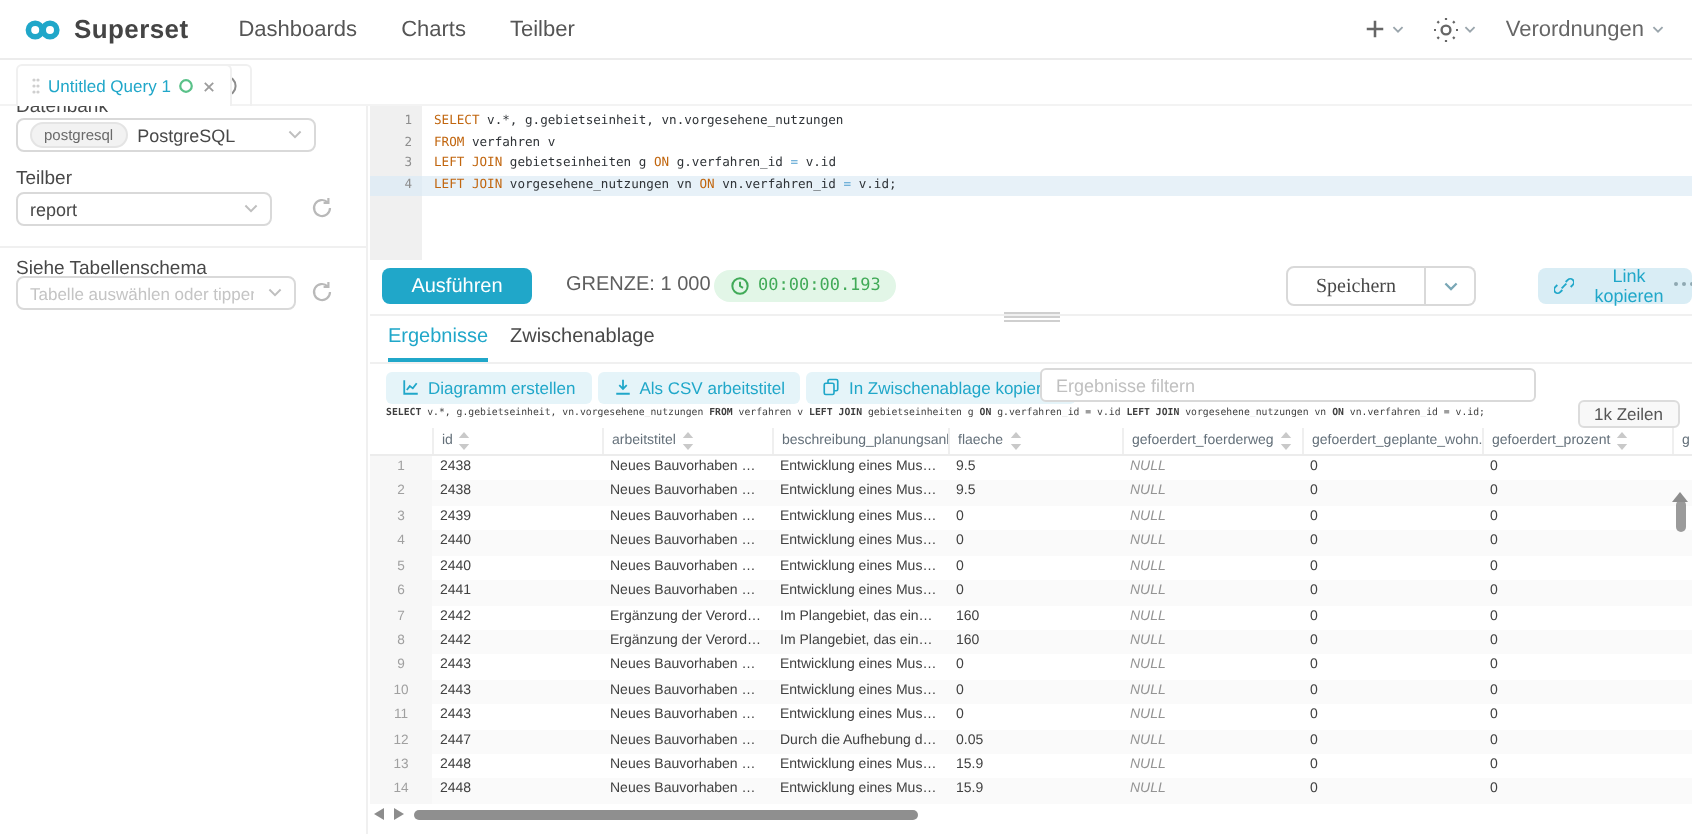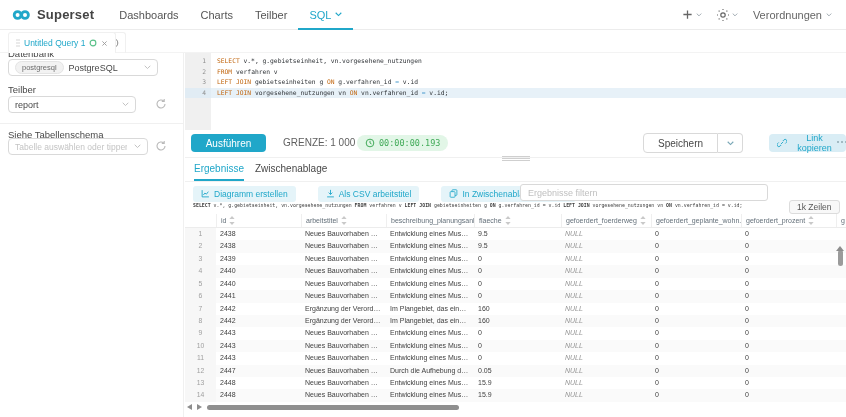--- a/index.html
+++ b/index.html
@@ -47,35 +47,35 @@
   .kw{color:#c1660f}
   .op{color:#4f9fcf}
 
   
   .run-toolbar{position:absolute;left:185px;top:130px;width:661px;height:27px;background:#fff}
   .run-btn{position:absolute;left:6px;top:4px;width:75px;height:18px;background:#20a7c9;color:#fff;border:none;border-radius:4px;font-size:10px;font-family:"Liberation Sans",sans-serif;cursor:pointer}
   .limit{position:absolute;left:98px;top:7px;font-size:10px;color:#5f5f5f;display:flex;align-items:center;gap:5px;cursor:pointer}
   .limit .caret{width:0;height:0;border-left:4px solid transparent;border-right:4px solid transparent;border-top:5px solid #5e7883}
   .timer{position:absolute;left:172px;top:5px;height:16px;background:#e2f6e7;border-radius:9px;display:flex;align-items:center;gap:4px;padding:0 8px;color:#41aa58;font-family:"DejaVu Sans Mono",monospace;font-size:8.5px}
   .save-group{position:absolute;left:458px;top:3px;height:20px;display:flex}
-  .save-main{height:20px;border:1px solid #d9d9d9;border-radius:4px 0 0 4px;background:#fff;font-size:10px;color:#484848;padding:0 14px;font-family:Liberation Sans, sans-serif;cursor:pointer}
+  .save-main{height:20px;border:1px solid #d9d9d9;border-radius:4px 0 0 4px;background:#fff;font-size:10px;color:#484848;padding:0 14px;font-family:Liberation Serif, serif;cursor:pointer}
   .save-caret{width:25px;height:20px;border:1px solid #d9d9d9;border-left:none;border-radius:0 4px 4px 0;display:flex;align-items:center;justify-content:center;color:#79a7b6;cursor:pointer}
   .copy-link{position:absolute;left:584px;top:4px;height:18px;background:#d9edf5;border:none;border-radius:4px;color:#20a7c9;font-size:9px;display:flex;align-items:center;gap:4px;padding:0 8px;font-family:"Liberation Sans",sans-serif;cursor:pointer}
   .more-dots{position:absolute;left:652px;top:11px;display:flex;gap:2px;cursor:pointer}
   .more-dots i{width:2px;height:2px;border-radius:50%;background:#8fa8b2}
 
   
   .south{position:absolute;left:185px;top:157px;width:661px;height:260px;border-top:1px solid #f0f0f0;background:#fff}
   .drag-handle{position:absolute;left:50%;top:-3px;transform:translateX(-50%);cursor:row-resize}
   .drag-handle i{display:block;width:28px;height:1px;background:#cfcfcf;margin:1px 0}
   .res-tabs{position:absolute;left:0;top:0;width:661px;height:24px;border-bottom:1px solid #f0f0f0}
   .res-tab{position:absolute;top:5px;font-size:10px;color:#484848;cursor:pointer}
   .res-tab.active{color:#20a7c9}
   .res-tab.active:after{content:"";position:absolute;left:0;right:0;bottom:-7px;height:2px;background:#20a7c9}
-  .res-toolbar{position:absolute;left:8px;top:27px;height:17px;display:flex;gap:22px;align-items:center}
+  .res-toolbar{position:absolute;left:8px;top:27px;height:17px;display:flex;gap:3px;align-items:center}
   .tool-btn{height:16px;background:#e5f4f9;border:none;border-radius:3px;color:#20a7c9;font-size:8.5px;display:flex;align-items:center;gap:4px;padding:0 8px;font-family:"Liberation Sans",sans-serif;cursor:pointer;white-space:nowrap}
   .filter-input{position:absolute;left:335px;top:26px;width:248px;height:17px;border:1px solid #d9d9d9;border-radius:3px;font-size:9px;padding:0 7px;color:#484848;font-family:"Liberation Sans",sans-serif}
   .filter-input::placeholder{color:#c0c0c0}
   .sql-preview{position:absolute;left:8px;top:45px;width:900px;font-family:"DejaVu Sans Mono",monospace;font-size:8px;color:#3f3f3f;white-space:nowrap;transform:scale(0.61);transform-origin:0 0}
   .row-badge{position:absolute;left:604px;top:42px;height:14px;border:1px solid #dcdcdc;border-radius:3px;background:#f8f8f8;color:#555;font-size:8.5px;display:flex;align-items:center;padding:0 7px;white-space:nowrap}
 
   
   .grid{position:absolute;left:0;top:56px;width:661px;height:188px;overflow:hidden}
   .g-head{display:flex;height:14px;border-bottom:1px solid #ececec;background:#fff}
   .g-hc{flex:0 0 auto;display:flex;align-items:center;gap:3px;padding:0 4px;font-size:7px;color:#64707a;white-space:nowrap;overflow:hidden;border-left:1px solid #efefef;cursor:pointer}
@@ -107,28 +107,20 @@
             <circle cx="5.6" cy="6" r="3.4" fill="none" stroke="#20a7c9" stroke-width="2.8"></circle>
             <circle cx="13" cy="6" r="3.4" fill="none" stroke="#20a7c9" stroke-width="2.8"></circle>
           </svg>
       </span>
       <span class="brand-name">Superset</span>
     </div>
     <div class="nav-menu">
       <span class="nav-item">Dashboards</span>
       <span class="nav-item">Charts</span>
       <span class="nav-item">Teilber</span>
-      <span class="nav-item active">
-        <span>SQL</span>
-        <span class="chev">
-            <svg width="7" height="5" viewBox="0 0 10 7">
-              <path d="M1 1l4 4 4-4" fill="none" stroke="#20a7c9" stroke-width="1.6"></path>
-            </svg>
-          </span>
-      </span>
     </div>
     <div class="nav-right">
       <span class="nav-ic">
         <span>
             <svg width="11" height="11" viewBox="0 0 12 12">
               <path d="M6 1.5v9M1.5 6h9" fill="none" stroke="#666" stroke-width="1.4"></path>
             </svg>
           </span>
         <span class="chev">
             <svg width="6" height="4" viewBox="0 0 10 7">

